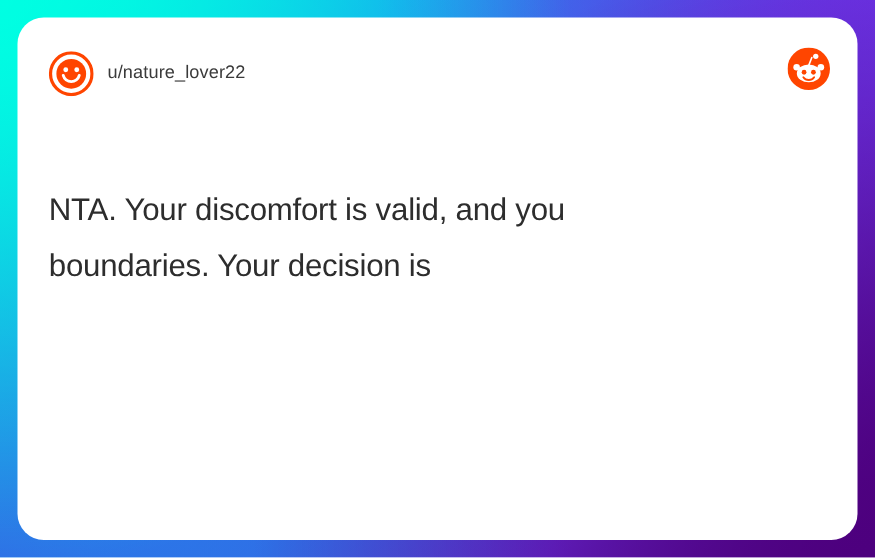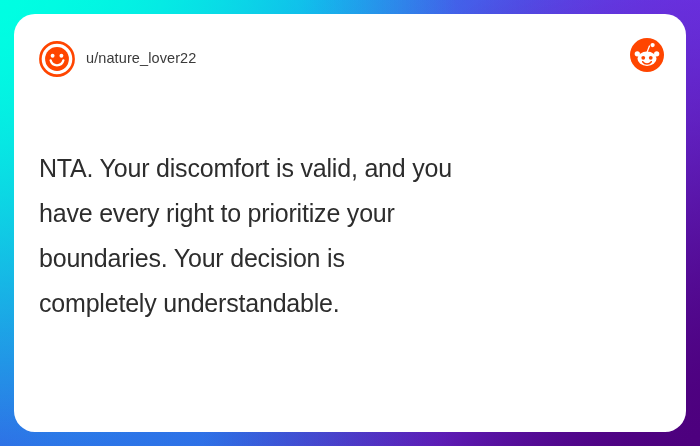--- a/index.html
+++ b/index.html
@@ -99,19 +99,17 @@
           <circle cx="15.6" cy="23.3" r="2.25" fill="#FF4500"></circle>
           <circle cx="24.4" cy="23.3" r="2.25" fill="#FF4500"></circle>
           <path d="M14.9 27.9 a6.2 6.2 0 0 0 10.2 0" stroke="#FF4500" stroke-width="1.7" fill="none" stroke-linecap="round"></path>
         </svg>
       </div>
 
     </div>
 
     <div class="post-body">
       <span class="ln">NTA. Your discomfort is valid, and you</span>
-      <span class="ln">have every right to prioritize your</span>
       <span class="ln">boundaries. Your decision is</span>
-      <span class="ln">completely understandable.</span>
     </div>
 
   </div>
 </div>
 
 </body></html>

